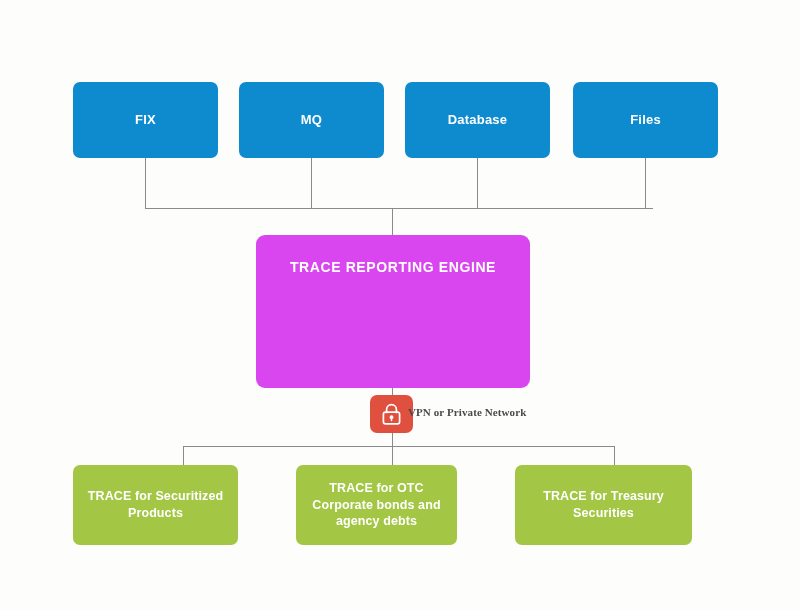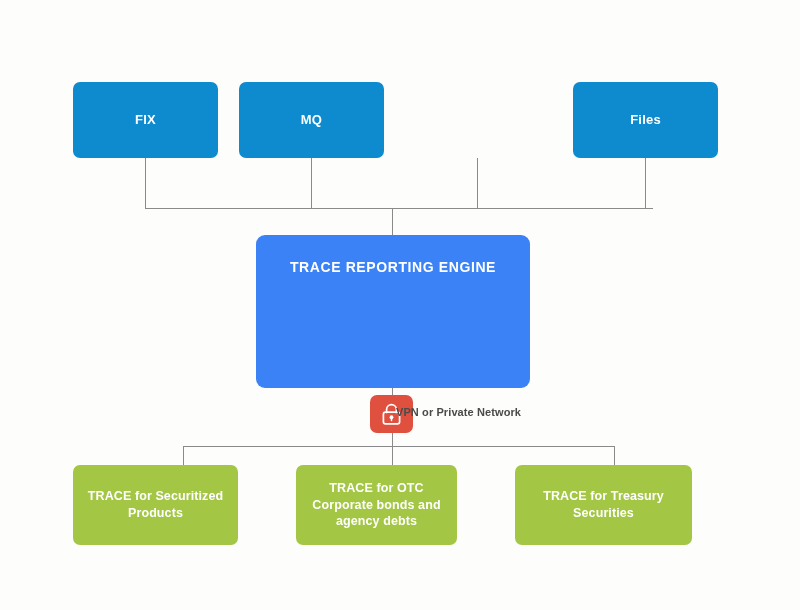--- a/index.html
+++ b/index.html
@@ -55,21 +55,21 @@
   #node-mq       { left: 239px; }
   #node-database { left: 405px; }
   #node-files    { left: 573px; }
 
   
   #node-engine {
     left: 256px;
     top: 235px;
     width: 274px;
     height: 153px;
-    background: #3b82f6;
+    background: #d946ef;
     border-radius: 9px;
     display: block;
   }
   #engine-title {
     position: absolute;
     left: 0;
     right: 0;
     top: 24px;
     text-align: center;
     color: #ffffff;
@@ -144,40 +144,44 @@
     background: #E0503F;
     border-radius: 7px;
     z-index: 5;
     display: flex;
     align-items: center;
     justify-content: center;
   }
   #lock-icon { display: block; }
   #lock-network-label {
     position: absolute;
-    left: 396px;
+    left: 408px;
     top: 406px;
     font-size: 11px;
     font-weight: 600;
     color: #4a4a4a;
     letter-spacing: .1px;
     white-space: nowrap;
     z-index: 5;
+    font-family: Liberation Serif, serif;
   }
 </style>
 </head>
 <body>
 
 <div id="diagram-canvas">
 
   <div class="node source-node" id="node-fix">
     <span class="node-label">FIX</span>
   </div>
   <div class="node source-node" id="node-mq">
     <span class="node-label">MQ</span>
+  </div>
+  <div class="node source-node" id="node-database">
+    <span class="node-label">Database</span>
   </div>
   <div class="node source-node" id="node-files">
     <span class="node-label">Files</span>
   </div>
 
   <div class="conn conn-v" id="conn-fix-down"></div>
   <div class="conn conn-v" id="conn-mq-down"></div>
   <div class="conn conn-v" id="conn-database-down"></div>
   <div class="conn conn-v" id="conn-files-down"></div>
   <div class="conn conn-h" id="conn-top-bus"></div>

